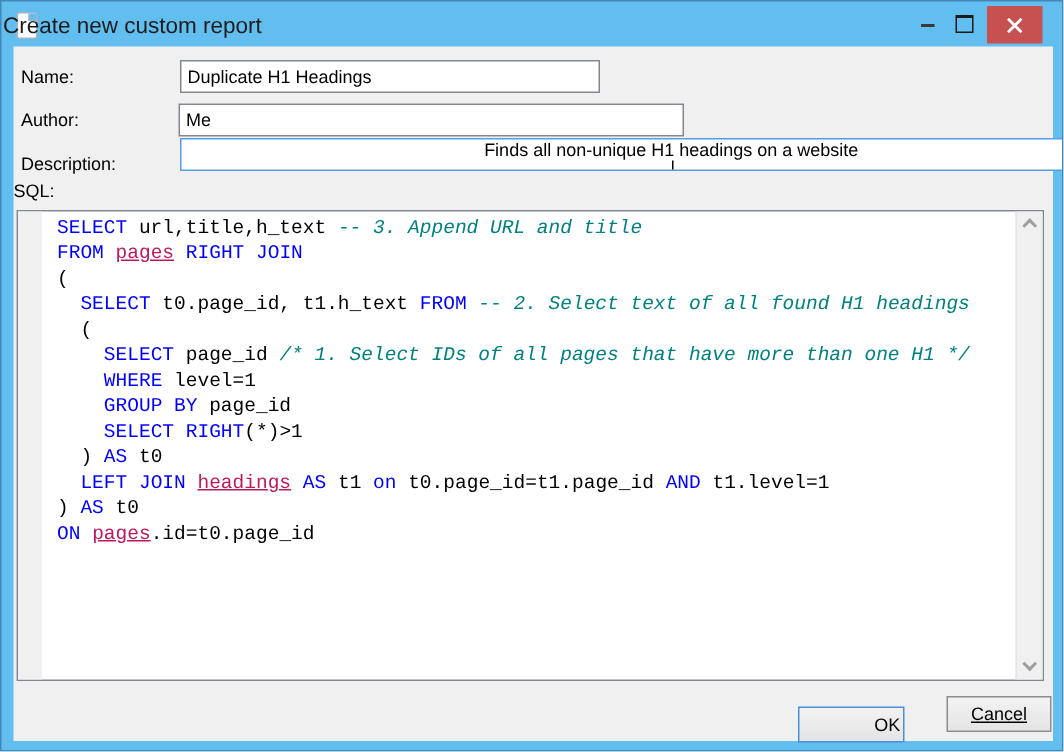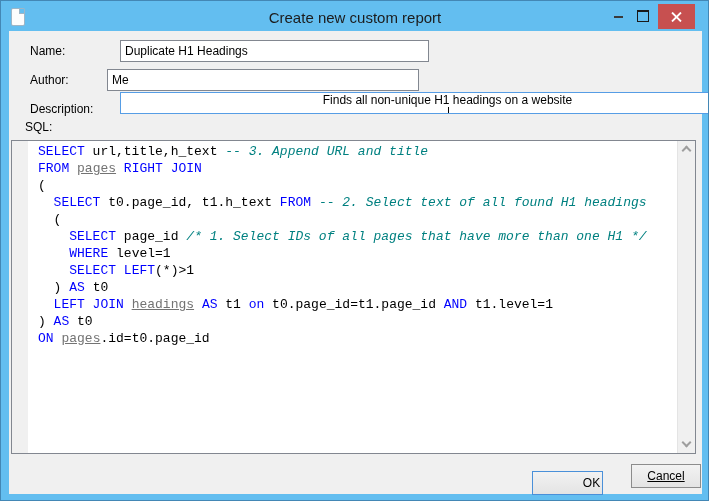--- a/index.html
+++ b/index.html
@@ -4,49 +4,49 @@
 <style>
   :root{
     --frame:#63bef0; --frame-border:#4387b5; --close:#c75050;
     --kw:#0000ff; --cm:#008080; --focus:#569de5;
   }
   *{box-sizing:border-box;margin:0;padding:0;}
   body{font-family:"Liberation Sans",sans-serif;background:#fff;}
   .window{position:relative;width:709px;height:501px;background:var(--frame);
           border:1px solid var(--frame-border);overflow:hidden;}
   .titlebar{position:absolute;left:1px;top:1px;width:706px;height:29px;}
-  .window-title{position:absolute;left:0;right:0;top:7px;text-align:center;
+  .window-title{position:absolute;left:0;right:0;top:7px;text-align:left;
                 font-size:15px;color:#1c1c1c;}
   .doc-icon{position:absolute;left:10px;top:7px;width:12px;height:16px;
             background:#fdfdfd;box-shadow:0 0 0 1px #9fb6c6;border-radius:1px;}
   .doc-icon::before{content:'';position:absolute;top:0;right:0;width:4px;height:4px;
             background:var(--frame);border-left:1px solid #9fb6c6;border-bottom:1px solid #9fb6c6;}
   .btn-min{position:absolute;left:609px;top:6px;width:16px;height:16px;cursor:pointer;}
   .btn-min::after{content:'';position:absolute;left:3px;top:8px;width:9px;height:2px;background:#3a3a3a;}
   .btn-max{position:absolute;left:632px;top:4px;width:16px;height:16px;cursor:pointer;}
   .btn-max::after{content:'';position:absolute;left:3px;top:4px;width:10px;height:9px;
             border:1px solid #1a1a1a;border-top-width:2px;background:transparent;}
   .btn-close{position:absolute;left:656px;top:2px;width:37px;height:25px;background:var(--close);
             display:flex;align-items:center;justify-content:center;cursor:pointer;}
   .content{position:absolute;left:8px;top:30px;width:693px;height:463px;background:#f0f0f0;}
-  .lbl{position:absolute;font-size:12px;color:#000;margin-left:16px;}
+  .lbl{position:absolute;font-size:12px;color:#000;}
   .tb{position:absolute;height:22px;border:1px solid #828790;background:#fff;
       font-family:"Liberation Sans",sans-serif;font-size:12px;color:#000;padding:0 4px;outline:none;}
   .tb-focus{display:flex;align-items:center;border:1px solid var(--focus);background:#fff;
       font-size:12px;color:#000;padding:0 0 0 4px;position:absolute;height:22px;}
   .caret{display:inline-block;width:1px;height:13px;background:#000;margin-left:1px;}
   .editor{position:absolute;left:2px;top:109px;width:685px;height:314px;background:#fff;
           border:1px solid #828790;}
   .gutter{position:absolute;left:0;top:0;bottom:0;width:16px;background:#f0f0f0;}
   .code{position:absolute;left:0;top:2px;right:19px;padding-left:26px;
         font-family:"Liberation Mono",monospace;font-size:13px;line-height:17px;color:#000;}
   .code-line{white-space:pre;}
   .tok-k{color:var(--kw);}
   .tok-c{color:var(--cm);font-style:italic;}
-  .tok-t{color:#737373;text-decoration:underline;}
+  .tok-t{color:#be185d;text-decoration:underline;}
   .tok-p{color:#000;}
   .vsb{position:absolute;right:0;top:0;bottom:0;width:18px;background:#f0f0f0;
        border-left:1px solid #e4e4e4;}
   .sb-btn{position:absolute;left:0;width:18px;height:17px;cursor:pointer;}
   .sb-up{top:0;} .sb-down{bottom:0;}
   .chev{position:absolute;left:5px;width:7px;height:7px;
         border-left:2px solid #9e9e9e;border-top:2px solid #9e9e9e;}
   .sb-up .chev{top:6px;transform:rotate(45deg);}
   .sb-down .chev{top:3px;transform:rotate(225deg);}
   .btn{position:absolute;height:24px;background:linear-gradient(#f2f2f2,#e4e4e4);
@@ -68,44 +68,45 @@
       <svg width="11" height="10" viewBox="0 0 11 10">
         <line x1="1" y1="0.5" x2="10" y2="9.5" stroke="#ffffff" stroke-width="1.8"></line>
         <line x1="10" y1="0.5" x2="1" y2="9.5" stroke="#ffffff" stroke-width="1.8"></line>
       </svg>
     </span>
   </div>
 
   <div class="content">
 
     <span class="lbl" style="left:5px;top:13px;">Name:</span>
-    <input class="tb" style="left: 111px; top: 9px; width: 309px;" readonly="" value="Duplicate H1 Headings">
+    <input class="tb" style="left: 111px; top: 9px; width: 280px;" readonly="" value="Duplicate H1 Headings">
 
     <span class="lbl" style="left:5px;top:42px;">Author:</span>
-    <input class="tb" style="left: 98px; top: 38px; width: 312px;" readonly="" value="Me">
+    <input class="tb" style="left: 110px; top: 38px; width: 337px;" readonly="" value="Me">
 
     <span class="lbl" style="left:5px;top:71px;">Description:</span>
     <div class="tb-focus" style="left:111px;top:61px;width:651px;flex-direction:column;">
       <span>Finds all non-unique H1 headings on a website</span>
         <span class="caret"></span>
     </div>
 
     <span class="lbl" style="left:0px;top:89px;">SQL:</span>
 
     <div class="editor">
       <div class="gutter"></div>
       <div class="code">
           <div class="code-line"><span class="tok-k">SELECT</span><span class="tok-p"> url,title,h_text </span><span class="tok-c">-- 3. Append URL and title</span></div>
           <div class="code-line"><span class="tok-k">FROM</span><span class="tok-p"> </span><span class="tok-t">pages</span><span class="tok-p"> </span><span class="tok-k">RIGHT JOIN</span></div>
           <div class="code-line"><span class="tok-p">(</span></div>
           <div class="code-line"><span class="tok-p">  </span><span class="tok-k">SELECT</span><span class="tok-p"> t0.page_id, t1.h_text </span><span class="tok-k">FROM</span><span class="tok-p"> </span><span class="tok-c">-- 2. Select text of all found H1 headings</span></div>
           <div class="code-line"><span class="tok-p">  (</span></div>
           <div class="code-line"><span class="tok-p">    </span><span class="tok-k">SELECT</span><span class="tok-p"> page_id </span><span class="tok-c">/* 1. Select IDs of all pages that have more than one H1 */</span></div>
           <div class="code-line"><span class="tok-p">    </span><span class="tok-k">WHERE</span><span class="tok-p"> level=1</span></div>
-          <div class="code-line"><span class="tok-p">    </span><span class="tok-k">SELECT</span><span class="tok-p"> </span><span class="tok-k">LEFT</span><span class="tok-p">(*)&gt;1</span></div>
+          <div class="code-line"><span class="tok-p">    </span><span class="tok-k">GROUP BY</span><span class="tok-p"> page_id</span></div>
+          <div class="code-line"><span class="tok-p">    </span><span class="tok-k">SELECT</span><span class="tok-p"> </span><span class="tok-k">RIGHT</span><span class="tok-p">(*)&gt;1</span></div>
           <div class="code-line"><span class="tok-p">  ) </span><span class="tok-k">AS</span><span class="tok-p"> t0</span></div>
           <div class="code-line"><span class="tok-p">  </span><span class="tok-k">LEFT JOIN</span><span class="tok-p"> </span><span class="tok-t">headings</span><span class="tok-p"> </span><span class="tok-k">AS</span><span class="tok-p"> t1 </span><span class="tok-k">on</span><span class="tok-p"> t0.page_id=t1.page_id </span><span class="tok-k">AND</span><span class="tok-p"> t1.level=1</span></div>
           <div class="code-line"><span class="tok-p">) </span><span class="tok-k">AS</span><span class="tok-p"> t0</span></div>
           <div class="code-line"><span class="tok-k">ON</span><span class="tok-p"> </span><span class="tok-t">pages</span><span class="tok-p">.id=t0.page_id</span></div>
         </div>
       <div class="vsb">
         <span class="sb-btn sb-up">
             <span class="chev"></span>
           </span>
         <span class="sb-btn sb-down">

